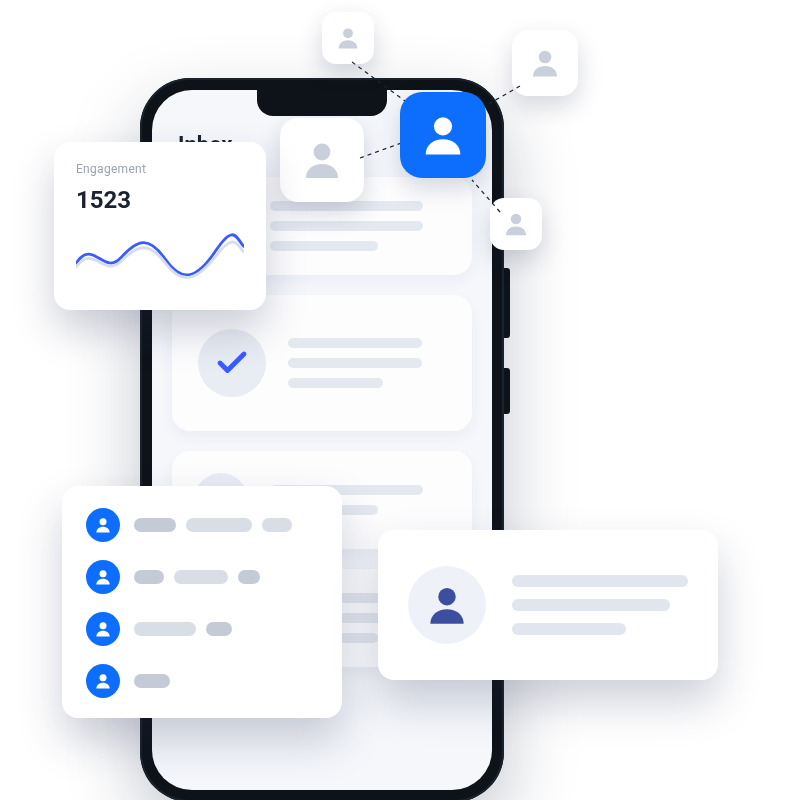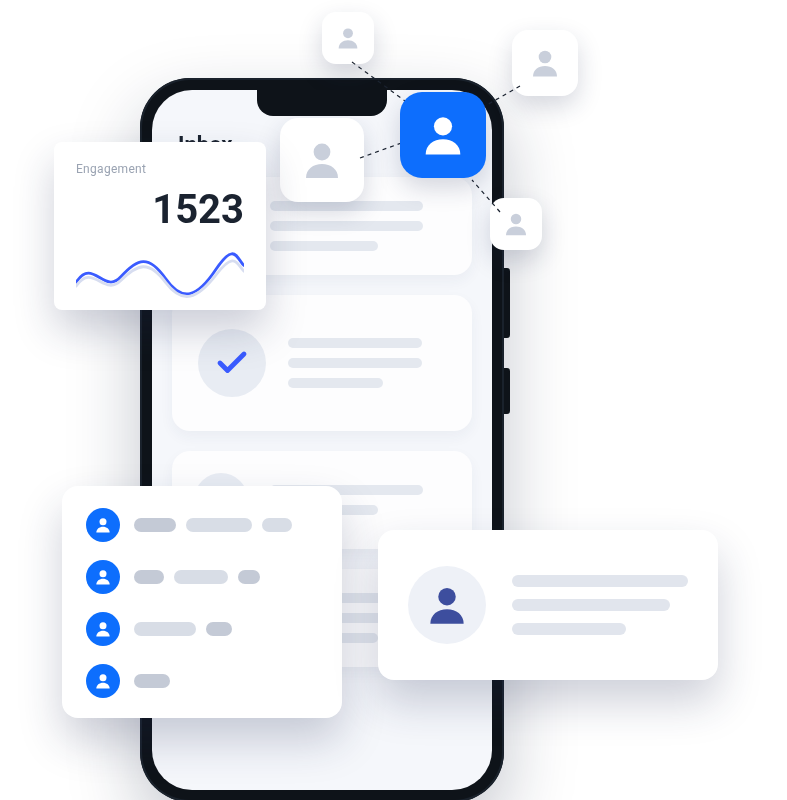--- a/index.html
+++ b/index.html
@@ -151,37 +151,36 @@
   }
 
   
   .engagement-card {
     position: absolute;
     left: 54px;
     top: 142px;
     width: 212px;
     height: 168px;
     background: #ffffff;
-    border-radius: 8px;
+    border-radius: 16px;
     box-shadow: 0 20px 40px rgba(30,40,80,0.22);
     padding: 20px 22px 14px 22px;
     box-sizing: border-box;
     z-index: 10;
   }
   .engagement-card .label {
     font-size: 12px;
     color: #9aa3b2;
     letter-spacing: 0.3px;
   }
   .engagement-card .value {
-    font-size: 40px;
+    font-size: 24px;
     font-weight: 700;
     color: #1b2330;
     margin-top: 10px;
-    text-align: right;
   }
   .engagement-card svg.wave {
     margin-top: 14px;
     width: 100%;
     height: 54px;
     display: block;
   }
 
   
   .contact-list-card {

